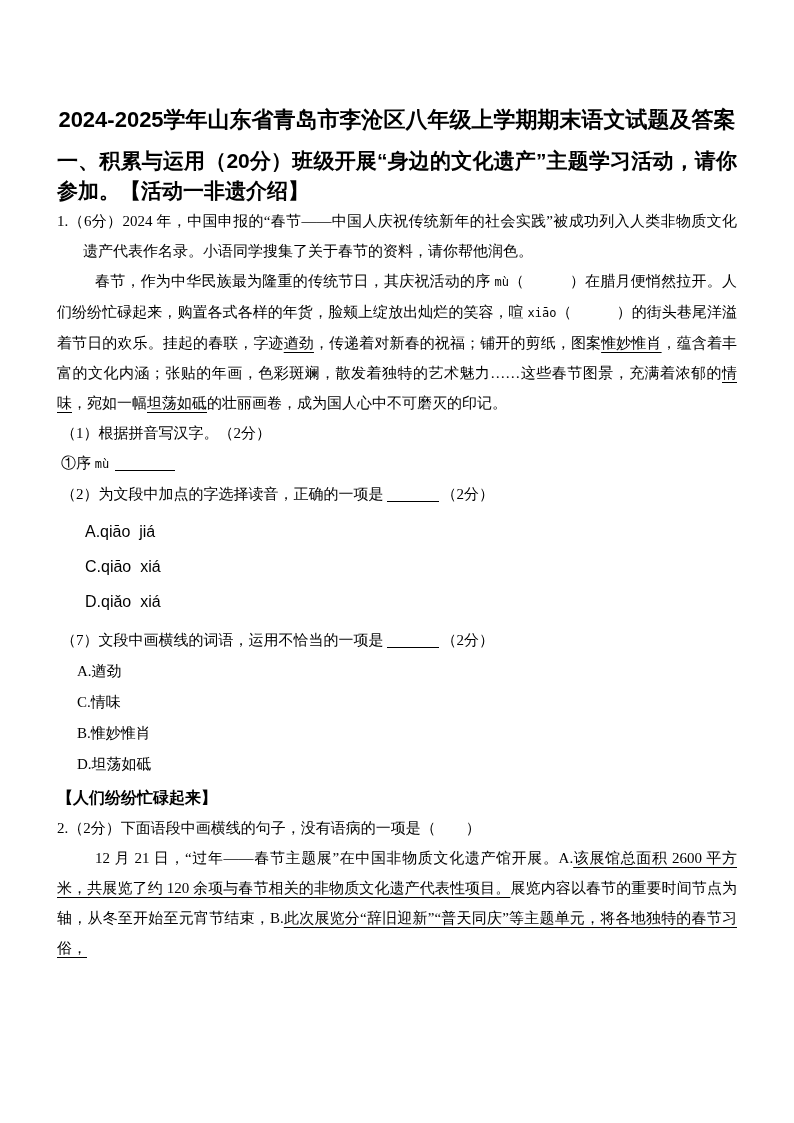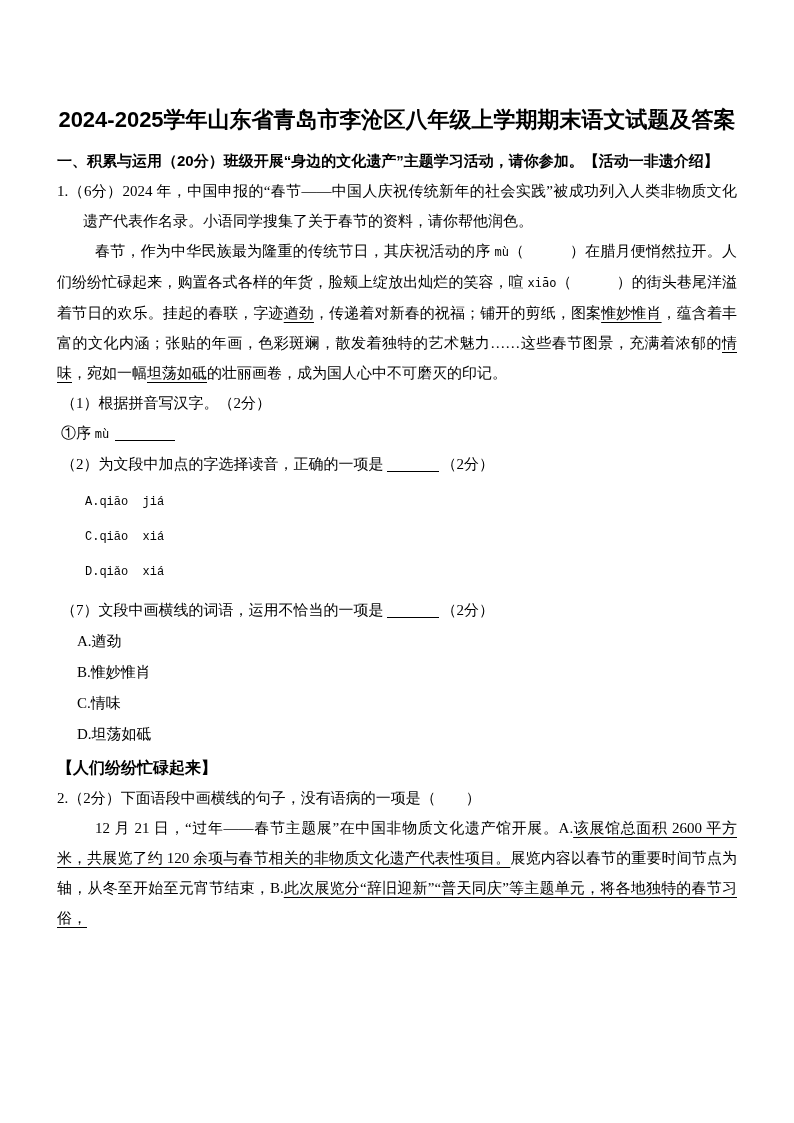--- a/index.html
+++ b/index.html
@@ -19,43 +19,43 @@
     font-family:"Liberation Sans","DejaVu Sans",sans-serif;
     font-weight:bold;
     font-size:22px;
     line-height:48px;
     text-align:center;
     margin:0;
   }
   .sec-h {
     font-family:"Liberation Sans","DejaVu Sans",sans-serif;
     font-weight:bold;
-    font-size:15px;
+    font-size:21px;
     line-height:30px;
     text-align:justify;
     margin:2px 0 0 0;
   }
   .sec-h2 {
     font-family:"Liberation Sans","DejaVu Sans",sans-serif;
     font-weight:bold;
     font-size:16px;
     line-height:30px;
     margin:4px 0 0 0;
   }
   .para {
     line-height:30px;
     text-align:justify;
     margin:0;
   }
   .hang { padding-left:26px; text-indent:-26px; }
   .ind  { text-indent:38px; }
   .sub  { line-height:30px; margin:0; padding-left:4px; }
   .opt-py {
-    font-family:Liberation Mono, monospace;
-    font-size:12px;
+    font-family:Liberation Sans, sans-serif;
+    font-size:16px;
     line-height:30px;
     margin:5px 0 0 0;
     padding-left:28px;
     white-space:pre;
   }
   .opt-py.first { margin-top:8px; }
   .opt-cn {
     line-height:30px;
     margin:1px 0 0 0;
     padding-left:20px;
@@ -92,22 +92,22 @@
 
   <p class="sub"><span>（2）为文段中加点的字选择读音，正确的一项是</span><span class="blank"></span><span>（2分）</span></p>
 
   <p class="opt-py first">A.qiāo  jiá</p>
   <p class="opt-py">C.qiāo  xiá</p>
   <p class="opt-py">D.qiǎo  xiá</p>
 
   <p class="sub mt8"><span>（7）文段中画横线的词语，运用不恰当的一项是</span><span class="blank"></span><span>（2分）</span></p>
 
   <p class="opt-cn">A.遒劲</p>
+  <p class="opt-cn">C.情味</p>
   <p class="opt-cn">B.惟妙惟肖</p>
-  <p class="opt-cn">C.情味</p>
   <p class="opt-cn">D.坦荡如砥</p>
 
   <p class="sec-h2">【人们纷纷忙碌起来】</p>
 
   <p class="para">2.（2分）下面语段中画横线的句子，没有语病的一项是（　　）</p>
 
   <p class="para ind"><span>12 月 21 日，“过年——春节主题展”在中国非物质文化遗产馆开展。A.</span><span class="ul">该展馆总面积 2600 平方米，共展览了约 120 余项与春节相关的非物质文化遗产代表性项目。</span><span>展览内容以春节的重要时间节点为轴，从冬至开始至元宵节结束，B.</span><span class="ul">此次展览分“辞旧迎新”“普天同庆”等主题单元，将各地独特的春节习俗，</span></p>
 
 </div>
 

